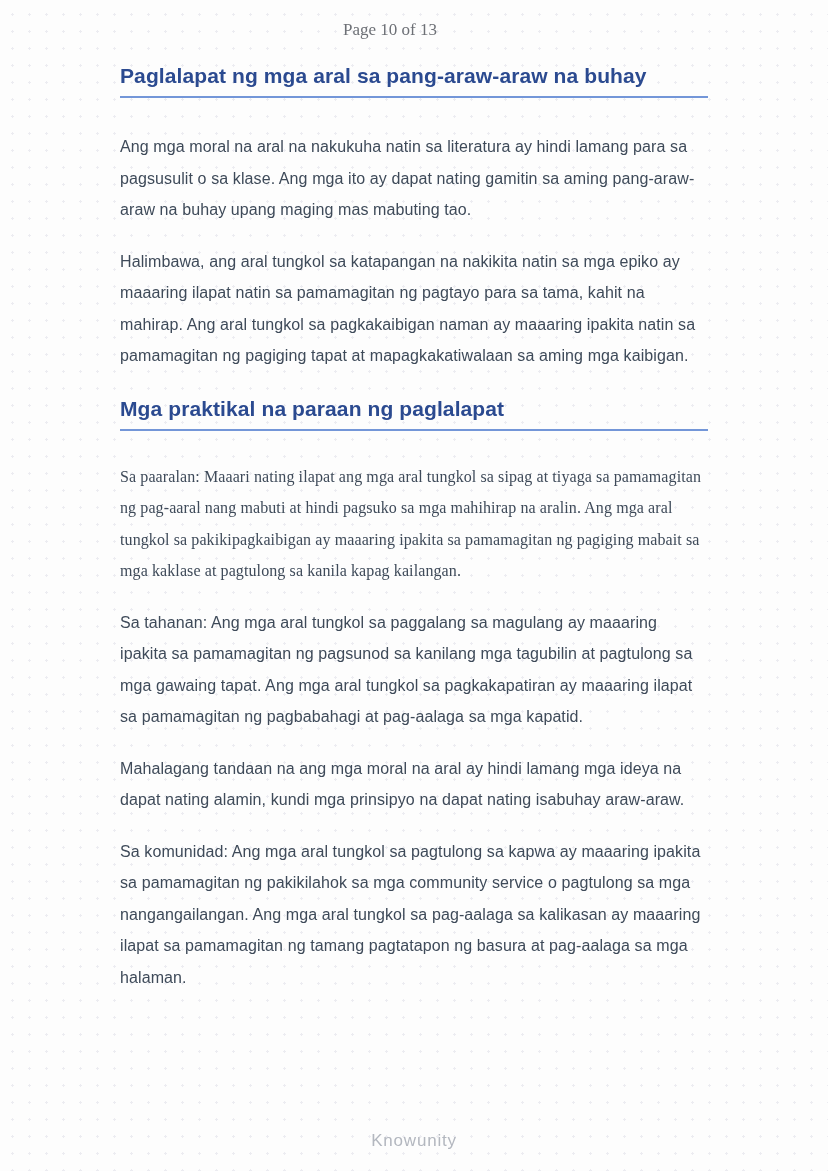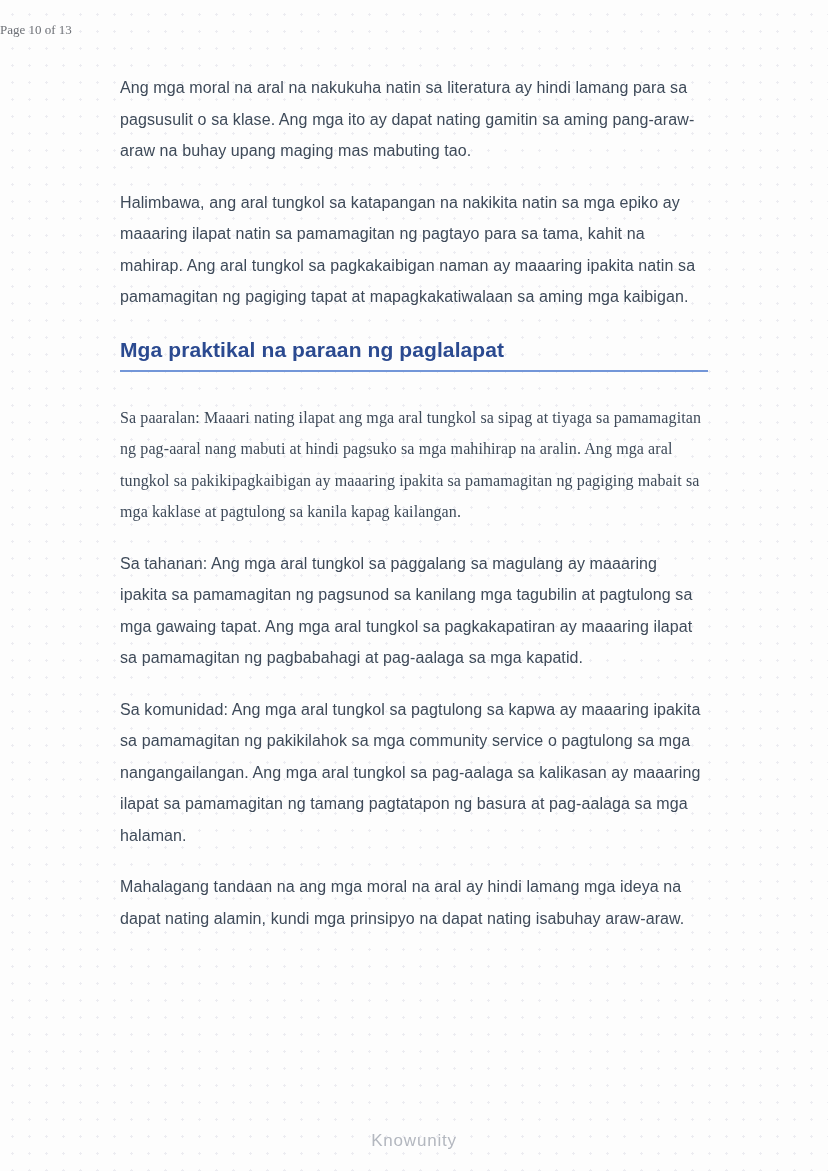--- a/index.html
+++ b/index.html
@@ -16,23 +16,23 @@
     background-color: #fdfdfd;
     background-image: radial-gradient(circle, #ececf1 1.1px, rgba(0,0,0,0) 1.1px);
     background-size: 17px 17px;
     background-position: 4px 6px;
   }
   .content {
     padding: 0 120px;
   }
   .page-number {
     font-family: "Liberation Serif", serif;
-    font-size: 13px;
+    font-size: 17px;
     color: #6d7076;
-    text-align: left;
+    text-align: center;
     padding-top: 21px;
     padding-right: 48px;
     line-height: 18px;
   }
   h2.section-heading {
     margin-top: 24px;
     font-size: 21px;
     line-height: 26px;
     font-weight: bold;
     color: #2b4a90;
@@ -63,32 +63,33 @@
 </style>
 </head>
 <body>
 
 <div class="page">
 
   <div class="page-number">Page 10 of 13</div>
 
   <div class="content">
 
+    <h2 class="section-heading">Paglalapat ng mga aral sa pang-araw-araw na buhay</h2>
 
     <p class="body-paragraph first-after-heading">Ang mga moral na aral na nakukuha natin sa literatura ay hindi lamang para sa pagsusulit o sa klase. Ang mga ito ay dapat nating gamitin sa aming pang-araw-araw na buhay upang maging mas mabuting tao.</p>
 
     <p class="body-paragraph">Halimbawa, ang aral tungkol sa katapangan na nakikita natin sa mga epiko ay maaaring ilapat natin sa pamamagitan ng pagtayo para sa tama, kahit na mahirap. Ang aral tungkol sa pagkakaibigan naman ay maaaring ipakita natin sa pamamagitan ng pagiging tapat at mapagkakatiwalaan sa aming mga kaibigan.</p>
 
     <h2 class="section-heading second">Mga praktikal na paraan ng paglalapat</h2>
 
     <p class="body-paragraph first-after-heading2">Sa paaralan: Maaari nating ilapat ang mga aral tungkol sa sipag at tiyaga sa pamamagitan ng pag-aaral nang mabuti at hindi pagsuko sa mga mahihirap na aralin. Ang mga aral tungkol sa pakikipagkaibigan ay maaaring ipakita sa pamamagitan ng pagiging mabait sa mga kaklase at pagtulong sa kanila kapag kailangan.</p>
 
     <p class="body-paragraph">Sa tahanan: Ang mga aral tungkol sa paggalang sa magulang ay maaaring ipakita sa pamamagitan ng pagsunod sa kanilang mga tagubilin at pagtulong sa mga gawaing tapat. Ang mga aral tungkol sa pagkakapatiran ay maaaring ilapat sa pamamagitan ng pagbabahagi at pag-aalaga sa mga kapatid.</p>
 
+    <p class="body-paragraph">Mahalagang tandaan na ang mga moral na aral ay hindi lamang mga ideya na dapat nating alamin, kundi mga prinsipyo na dapat nating isabuhay araw-araw.</p>
+
     <p class="body-paragraph">Sa komunidad: Ang mga aral tungkol sa pagtulong sa kapwa ay maaaring ipakita sa pamamagitan ng pakikilahok sa mga community service o pagtulong sa mga nangangailangan. Ang mga aral tungkol sa pag-aalaga sa kalikasan ay maaaring ilapat sa pamamagitan ng tamang pagtatapon ng basura at pag-aalaga sa mga halaman.</p>
-
-    <p class="body-paragraph">Mahalagang tandaan na ang mga moral na aral ay hindi lamang mga ideya na dapat nating alamin, kundi mga prinsipyo na dapat nating isabuhay araw-araw.</p>
 
   </div>
 
   <div class="footer-brand">Knowunity</div>
 
 </div>
 
 </body></html>

